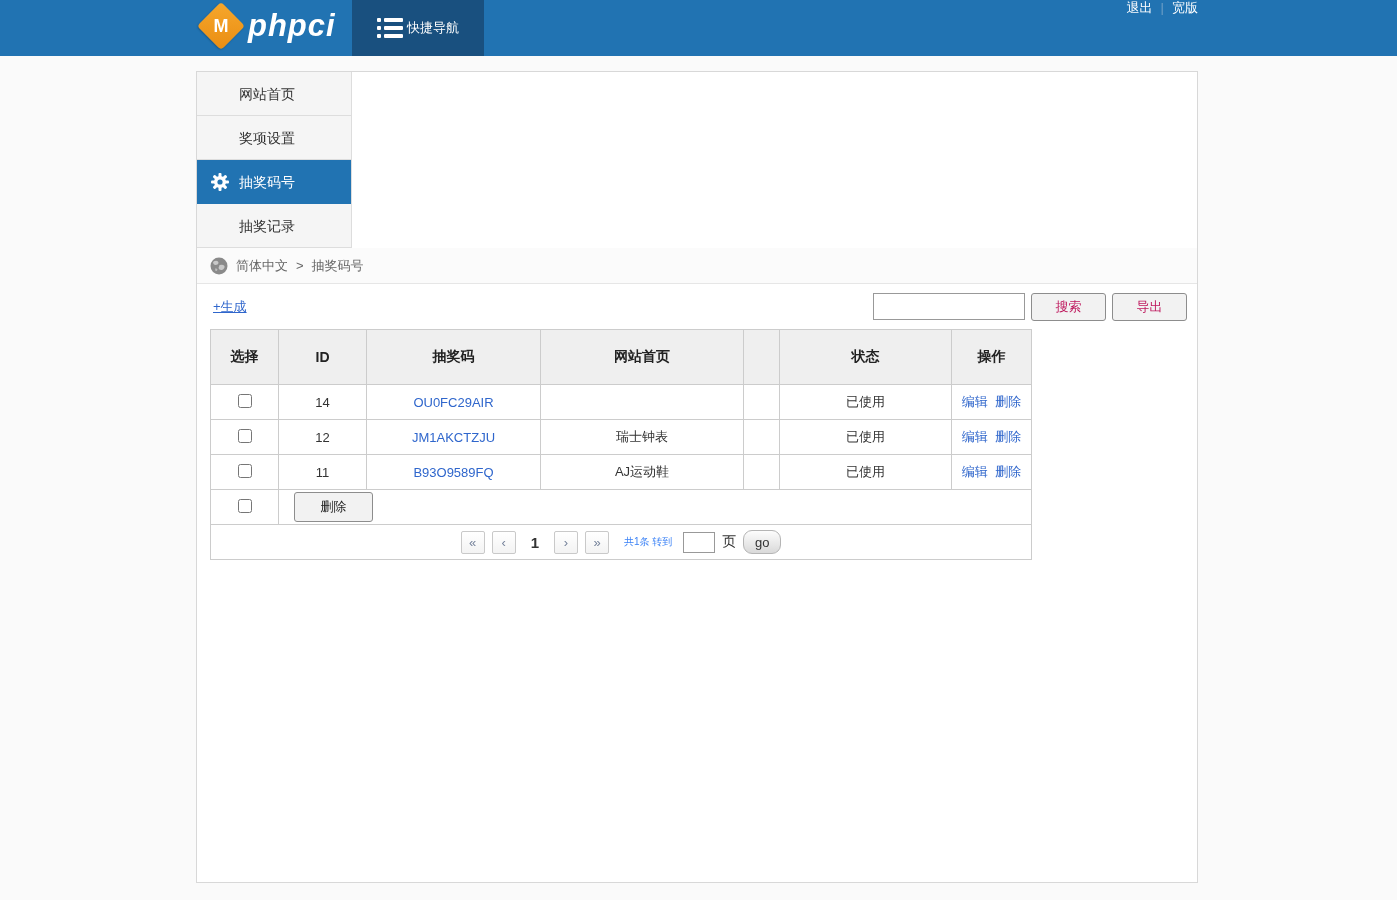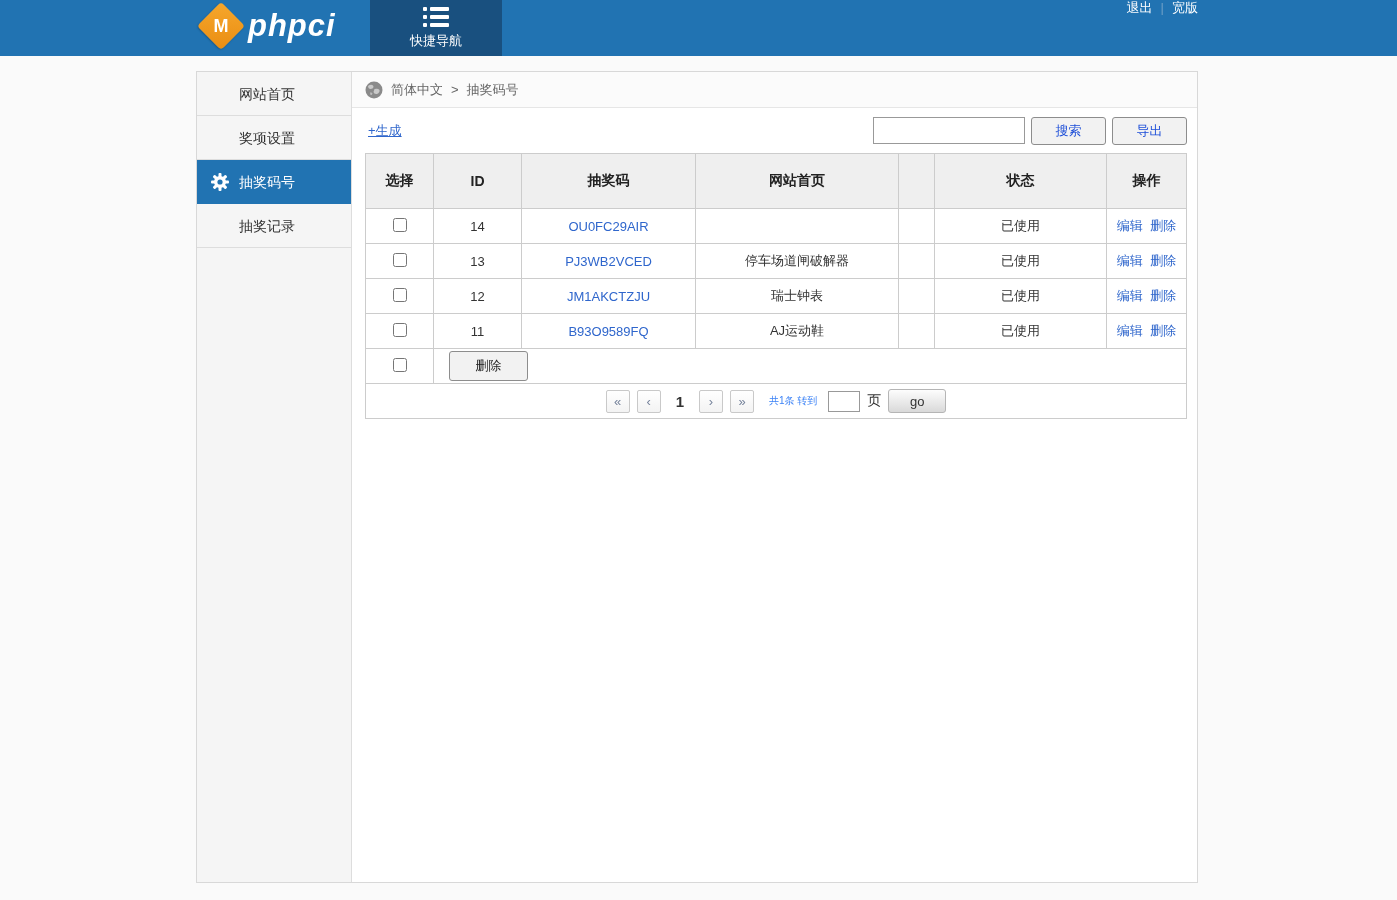--- a/index.html
+++ b/index.html
@@ -31,41 +31,42 @@
   }
   .logo-mark span {
     transform:rotate(-45deg);
     color:#fff; font-weight:bold; font-size:18px;
   }
   .logo-text {
     color:#fff; font-size:31px; font-weight:bold; font-style:italic;
     letter-spacing:1px;
   }
   .quicknav {
-    position:absolute; left:370px; top:0; width:132px; height:56px;
+    position:absolute; left:352px; top:0; width:132px; height:56px;
     background:#19507f;
-    display:flex; flex-direction:column; align-items:center; justify-content:center;
+    display:flex; flex-direction:row; align-items:center; justify-content:center;
     gap:4px; cursor:pointer;
   }
   .quicknav-label { color:#fff; font-size:13px; }
   .top-links {
     position:absolute; top:0; right:199px;
     display:flex; align-items:flex-end; gap:8px;
     color:#fff; font-size:13px; line-height:15px;
   }
   .top-links a { color:#fff; text-decoration:none; cursor:pointer; }
   .top-links .sep { color:#6f9fc6; }
   
   .container {
     width:1002px;
     margin:15px auto 0 196px;
     min-height:812px;
     display:flex;
     background:#fff;
     border:1px solid #d8d8d8;
+    flex-direction:column;
   }
   
   .sidebar {
     width:155px;
     background:#f5f5f5;
     border-right:1px solid #ddd;
     flex-shrink:0;
   }
   .side-item {
     position:relative;
@@ -115,21 +116,21 @@
     font-size:13px;
   }
   .btn {
     height:28px;
     min-width:75px;
     padding:0 14px;
     background:#f2f2f2;
     border:1px solid #8d8d8d;
     border-radius:3px;
     font-size:13px;
-    color:#1d4ed8;
+    color:#be185d;
     cursor:pointer;
     font-family:Liberation Serif, serif;
   }
   
   .grid {
     width:822px;
     margin:0 10px 0 13px;
     border-collapse:collapse;
     font-size:13px;
   }
@@ -177,24 +178,24 @@
   .pg-total { margin-left:8px; color:#3b82f6; font-size:10px; }
   .pg-input {
     width:32px; height:21px;
     border:1px solid #999;
     margin-left:4px;
     text-align:center;
     font-size:13px;
   }
   .pg-suffix { font-size:14px; }
   .btn-go {
-    width:58px; height:24px;
+    width:38px; height:24px;
     background:linear-gradient(#fdfdfd,#d9d9d9);
     border:1px solid #b5b5b5;
-    border-radius:3px;
+    border-radius:9px;
     font-size:13px; color:#333;
     cursor:pointer;
     font-family:inherit;
   }
   input[type=checkbox] { width:14px; height:14px; cursor:pointer; }
 </style>
 </head>
 <body>
 
 <div class="topbar">
@@ -305,32 +306,20 @@
           <td></td>
           <td></td>
           <td>已使用</td>
           <td class="ops">
             <a class="tlink">编辑</a>
             <a class="tlink">删除</a>
           </td>
         </tr>
         <tr>
           <td><input type="checkbox" style=""></td>
-          <td>13</td>
-          <td><a class="tlink">PJ3WB2VCED</a></td>
-          <td>停车场道闸破解器</td>
-          <td></td>
-          <td>已使用</td>
-          <td class="ops">
-            <a class="tlink">编辑</a>
-            <a class="tlink">删除</a>
-          </td>
-        </tr>
-        <tr>
-          <td><input type="checkbox" style=""></td>
           <td>12</td>
           <td><a class="tlink">JM1AKCTZJU</a></td>
           <td>瑞士钟表</td>
           <td></td>
           <td>已使用</td>
           <td class="ops">
             <a class="tlink">编辑</a>
             <a class="tlink">删除</a>
           </td>
         </tr>

